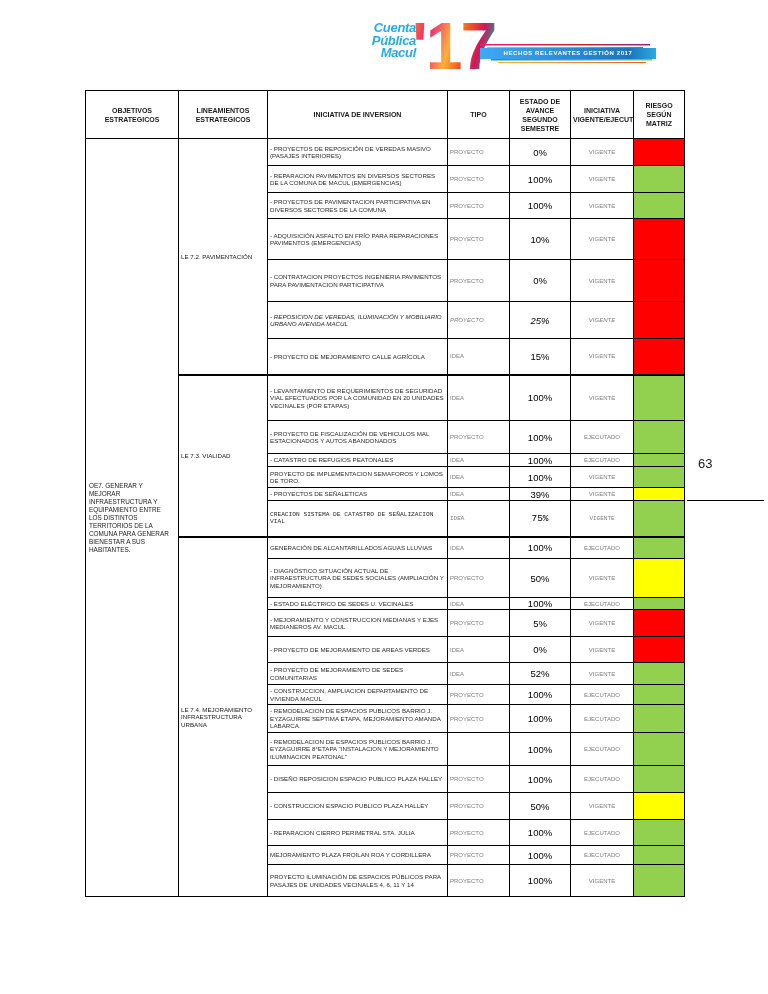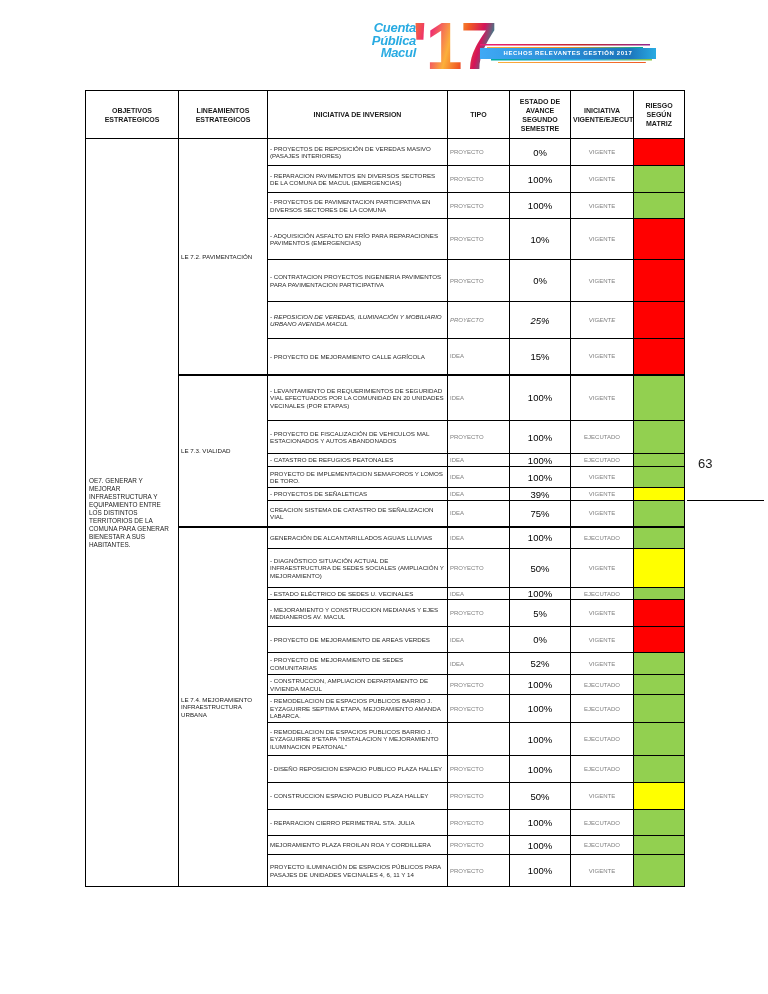--- a/index.html
+++ b/index.html
@@ -169,21 +169,21 @@
           <td class="estado">VIGENTE</td>
           <td class="riesgo" style="background: rgb(146, 208, 80);"></td>
         </tr>
         <tr style="height: 13px;">
           <td class="ini">- PROYECTOS DE SEÑALETICAS</td>
           <td class="tipo">IDEA</td>
           <td class="avance">39%</td>
           <td class="estado">VIGENTE</td>
           <td class="riesgo" style="background: rgb(255, 255, 0);"></td>
         </tr>
-        <tr style="height: 26px;">
+        <tr style="height: 36px; font-family: Liberation Mono, monospace;">
           <td class="ini">CREACION SISTEMA DE CATASTRO DE SEÑALIZACION VIAL</td>
           <td class="tipo">IDEA</td>
           <td class="avance">75%</td>
           <td class="estado">VIGENTE</td>
           <td class="riesgo" style="background: rgb(146, 208, 80);"></td>
         </tr>
         <tr class="section-start" style="height: 22px;">
           <td class="lin" rowspan="14">LE 7.4. MEJORAMIENTO INFRAESTRUCTURA URBANA</td>
           <td class="ini">GENERACIÓN DE ALCANTARILLADOS AGUAS LLUVIAS</td>
           <td class="tipo">IDEA</td>

